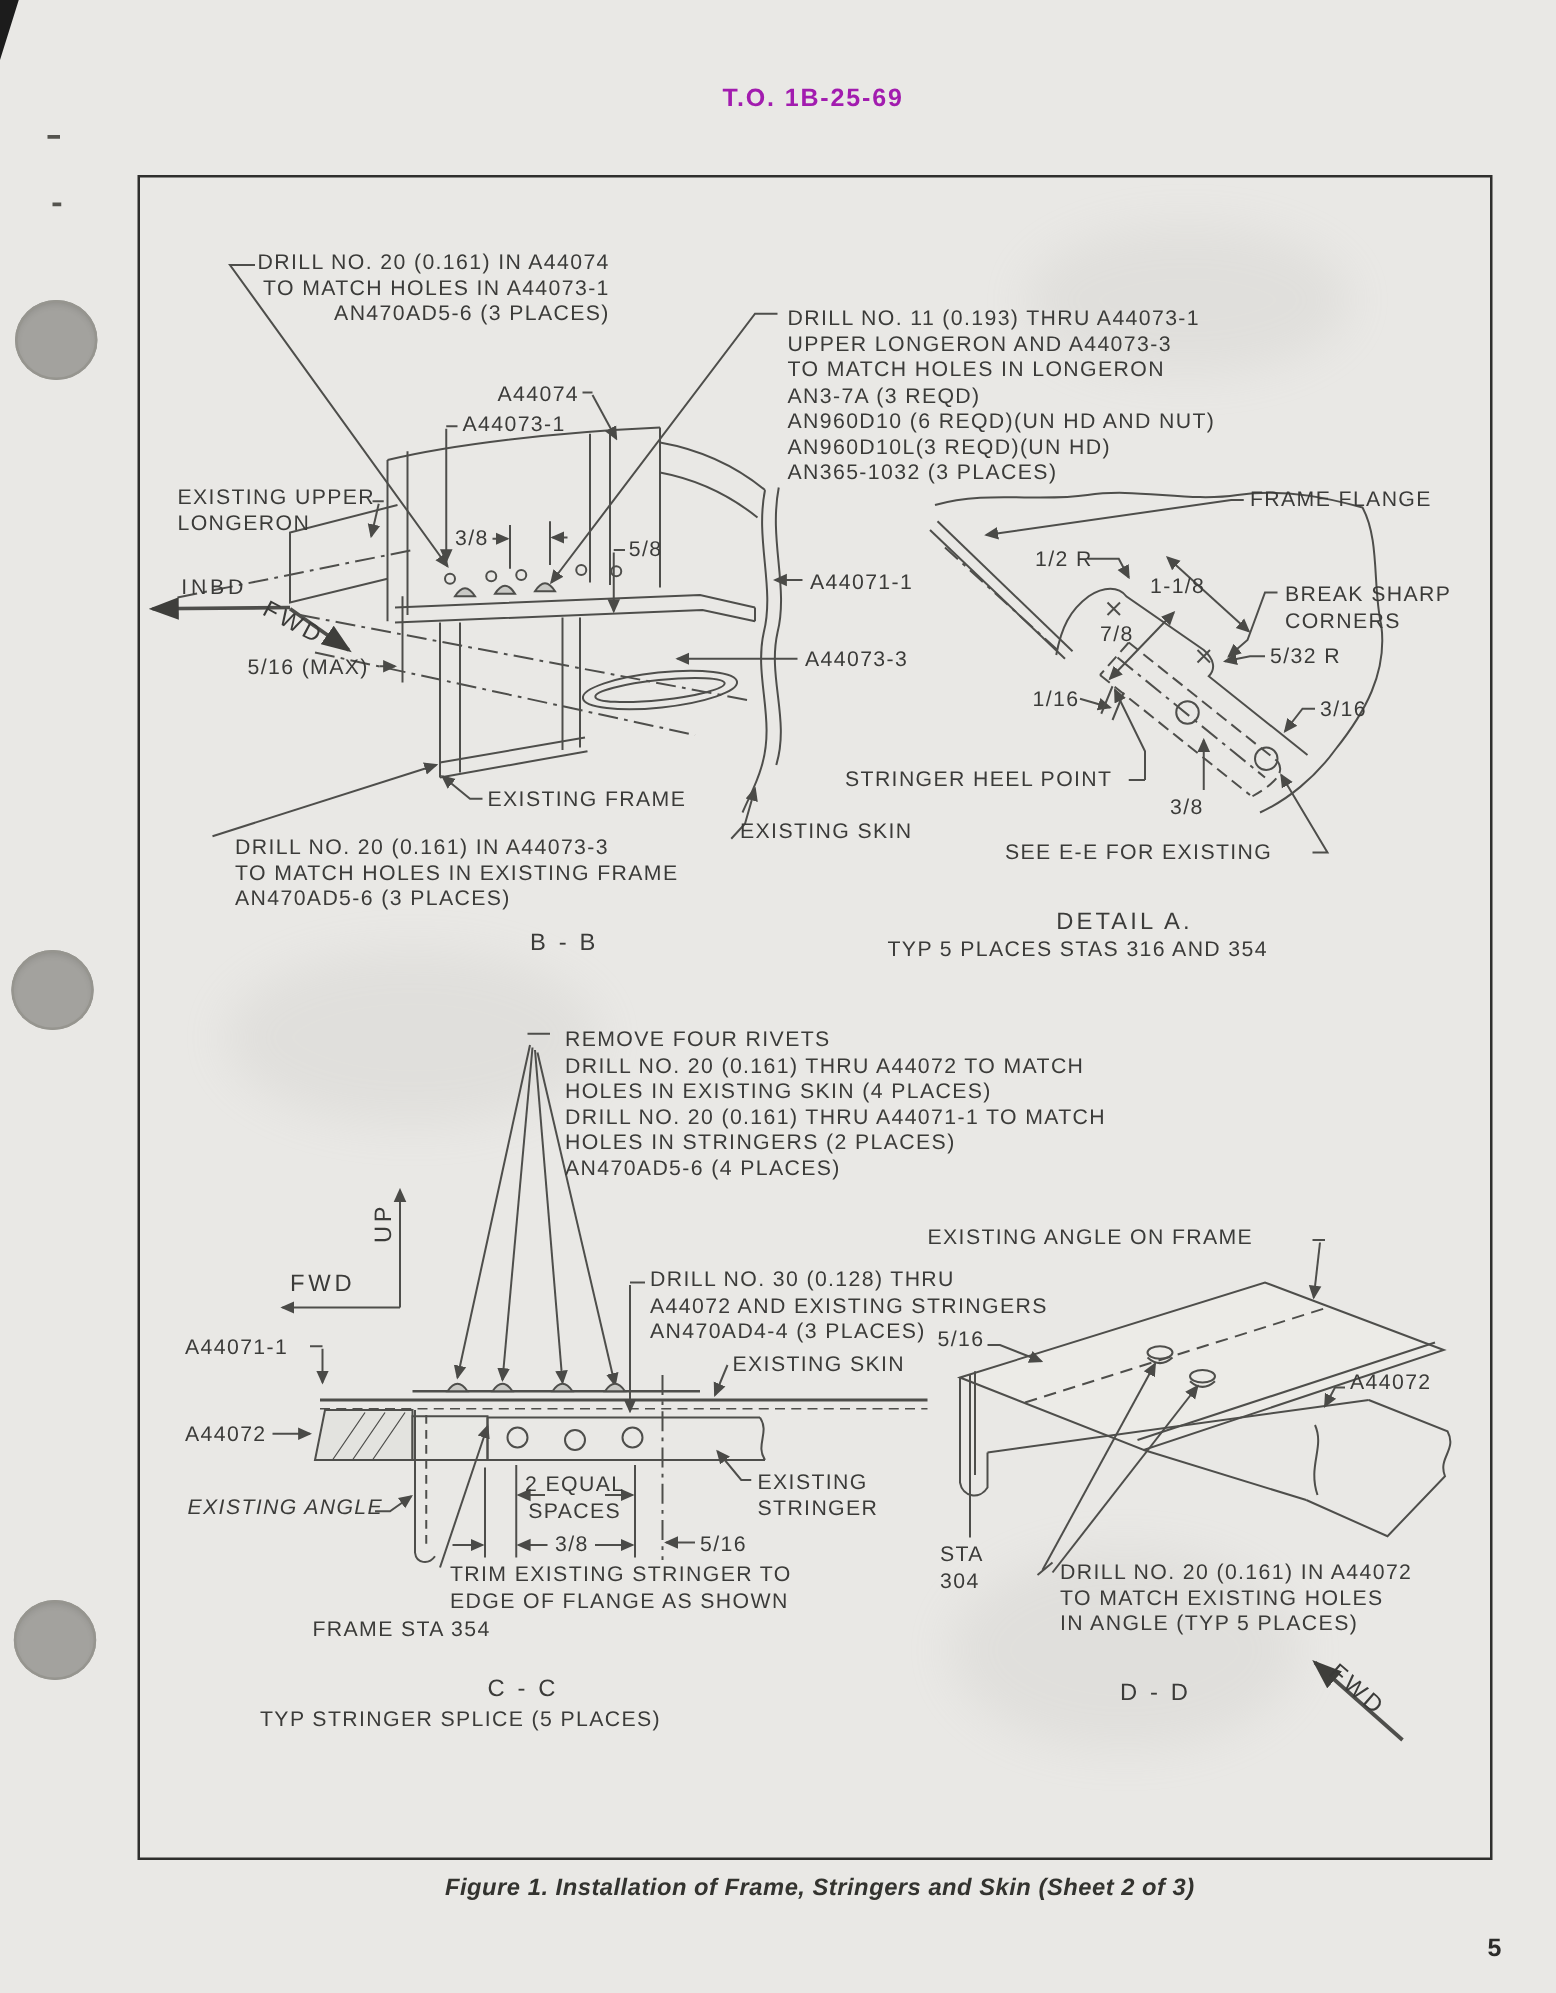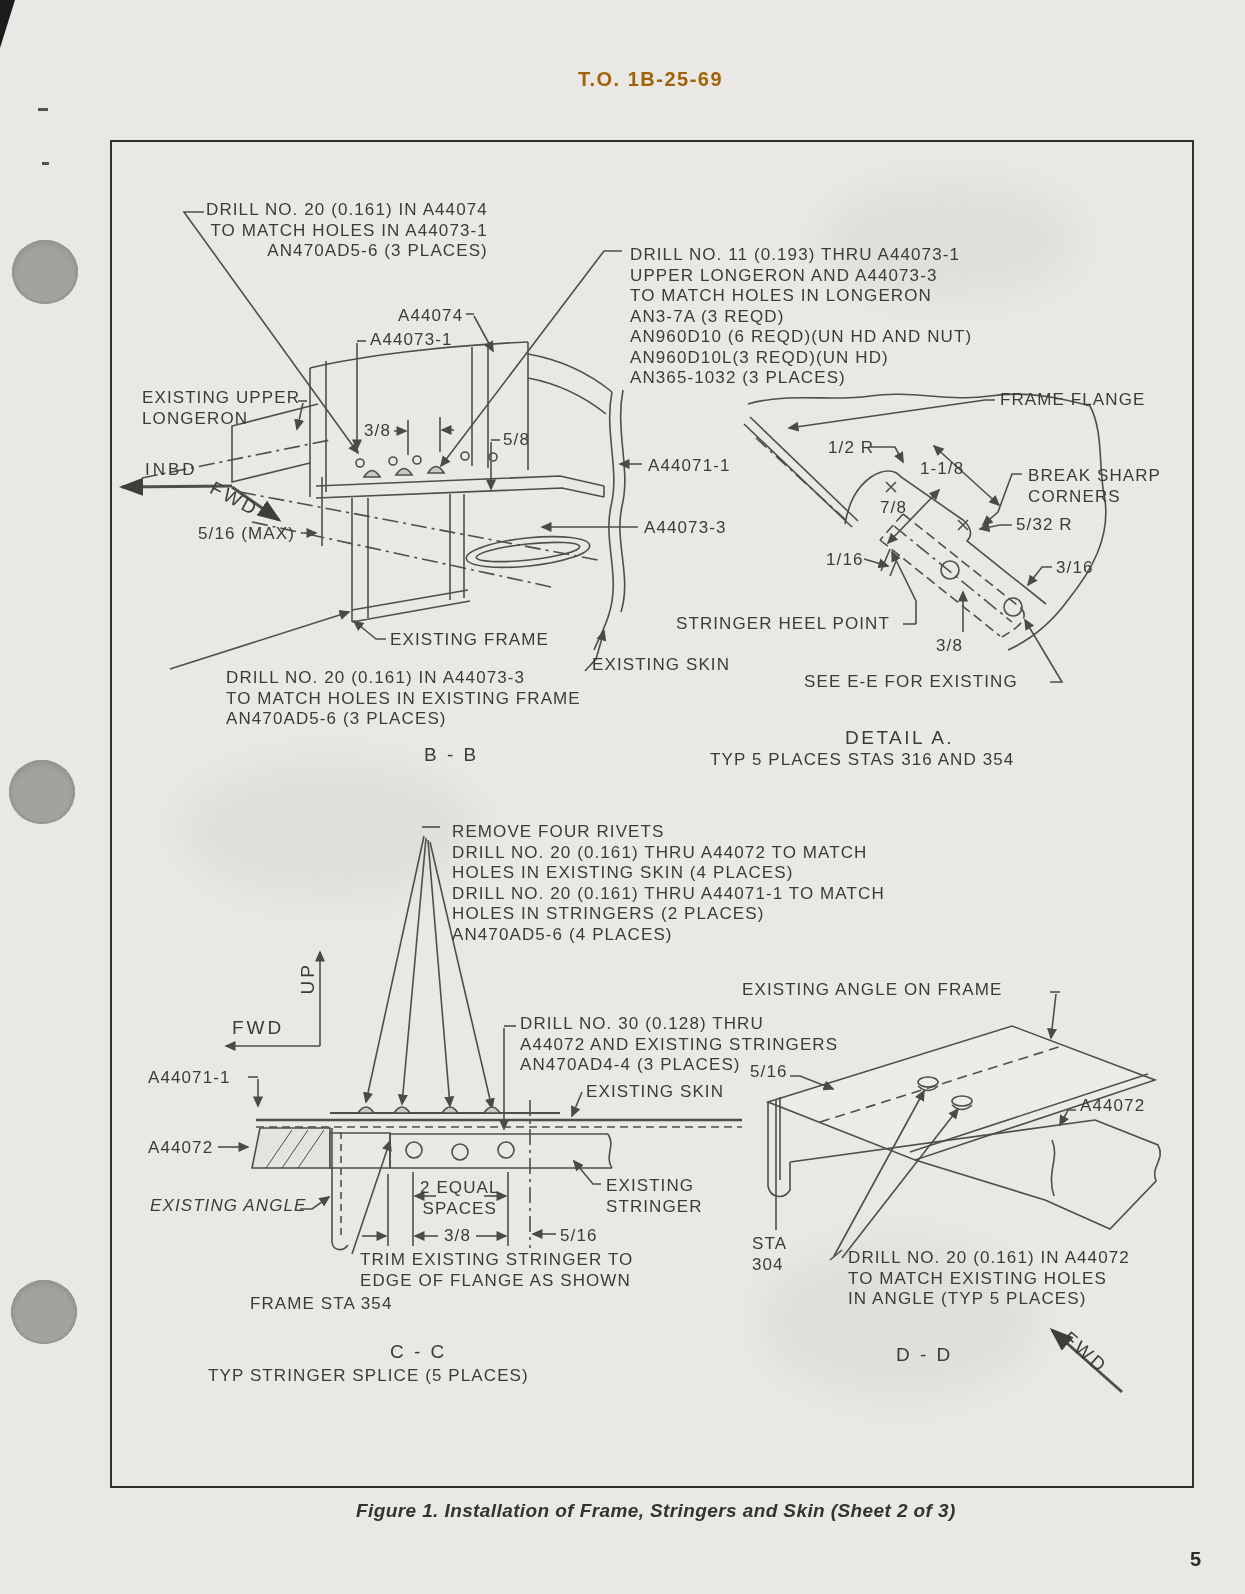--- a/index.html
+++ b/index.html
@@ -12,21 +12,21 @@
   .hole{position:absolute;width:66px;height:64px;border-radius:50%;background:#a3a29e;
         box-shadow:inset 0 0 0 2px #96958f, inset 0 3px 6px rgba(0,0,0,.12);}
   .corner-mark{position:absolute;left:0;top:0;width:0;height:0;
         border-left:15px solid #1c1c1c;border-bottom:48px solid transparent;}
   .edge-tick{position:absolute;background:#55544f;}
   .figure-box{position:absolute;left:110px;top:140px;width:1080px;height:1344px;
         border:2.5px solid #2f2f2d;}
   .lbl{position:absolute;font-size:17px;letter-spacing:1.1px;color:#3b3b39;
        line-height:20.5px;white-space:pre-line;}
   .title{font-size:19px;letter-spacing:2.5px;}
-  .hdr{position:absolute;font-size:20px;font-weight:bold;letter-spacing:1.5px;color:#a16207;}
+  .hdr{position:absolute;font-size:20px;font-weight:bold;letter-spacing:1.5px;color:#a21caf;}
   .caption{position:absolute;font-size:19px;font-style:italic;font-weight:bold;
        letter-spacing:.4px;color:#33332f;}
   .pagenum{position:absolute;font-size:20px;font-weight:bold;color:#2c2c2a;}
   svg{position:absolute;left:0;top:0;}
   svg *{vector-effect:non-scaling-stroke;}
 </style>
 </head>
 <body>
 
 <div class="blotch" style="left:820px;top:180px;width:260px;height:120px;"></div>
@@ -237,21 +237,21 @@
 LONGERON</div>
 <div class="lbl" style="left:364px;top:421px;">3/8</div>
 <div class="lbl" style="left:503px;top:430px;">5/8</div>
 <div class="lbl" style="left:145px;top:460px;font-size:17px;letter-spacing:3px;">INBD</div>
 <div class="lbl" style="left:216px;top:478px;font-size:19px;letter-spacing:3px;transform:rotate(28deg);transform-origin:left top;">FWD</div>
 <div class="lbl" style="left:198px;top:524px;">5/16 (MAX)</div>
 <div class="lbl" style="left:648px;top:456px;">A44071-1</div>
 <div class="lbl" style="left:644px;top:518px;">A44073-3</div>
 <div class="lbl" style="left:390px;top:630px;">EXISTING FRAME</div>
 <div class="lbl" style="left:592px;top:655px;">EXISTING SKIN</div>
-<div class="lbl" style="left:188px;top:668px;margin-left:38px;">DRILL NO. 20 (0.161) IN A44073-3
+<div class="lbl" style="left:188px;top:668px;">DRILL NO. 20 (0.161) IN A44073-3
 TO MATCH HOLES IN EXISTING FRAME
 AN470AD5-6 (3 PLACES)</div>
 <div class="lbl title" style="left:424px;top:745px;">B - B</div>
 
 <div class="lbl" style="left:1000px;top:390px;">FRAME FLANGE</div>
 <div class="lbl" style="left:828px;top:438px;">1/2 R</div>
 <div class="lbl" style="left:920px;top:459px;">1-1/8</div>
 <div class="lbl" style="left:1028px;top:466px;">BREAK SHARP
 CORNERS</div>
 <div class="lbl" style="left:880px;top:498px;">7/8</div>

